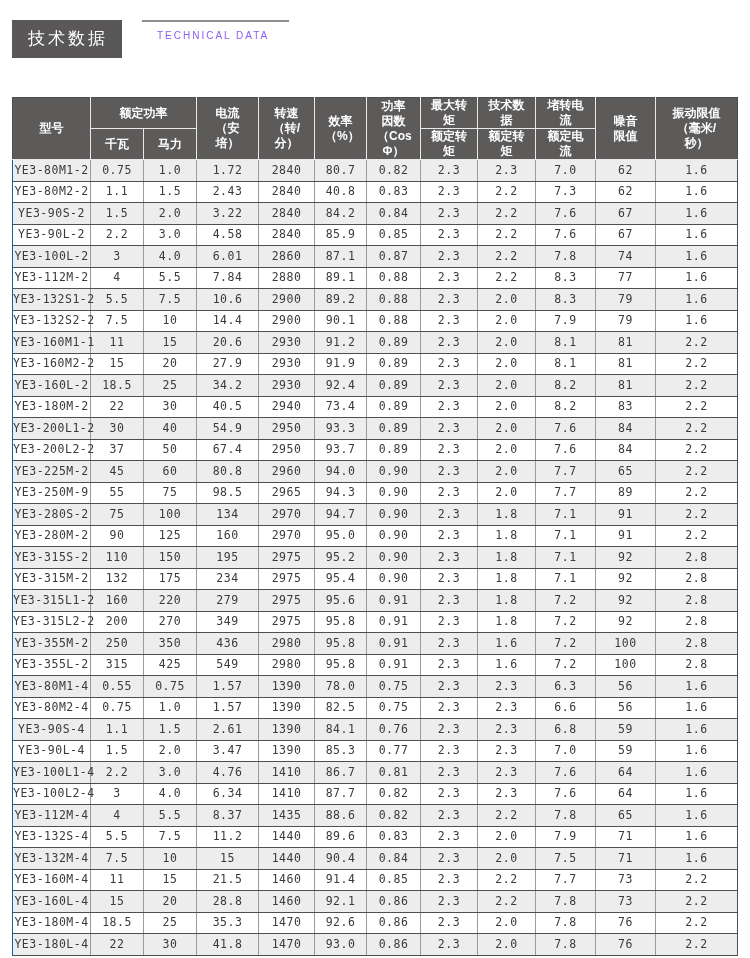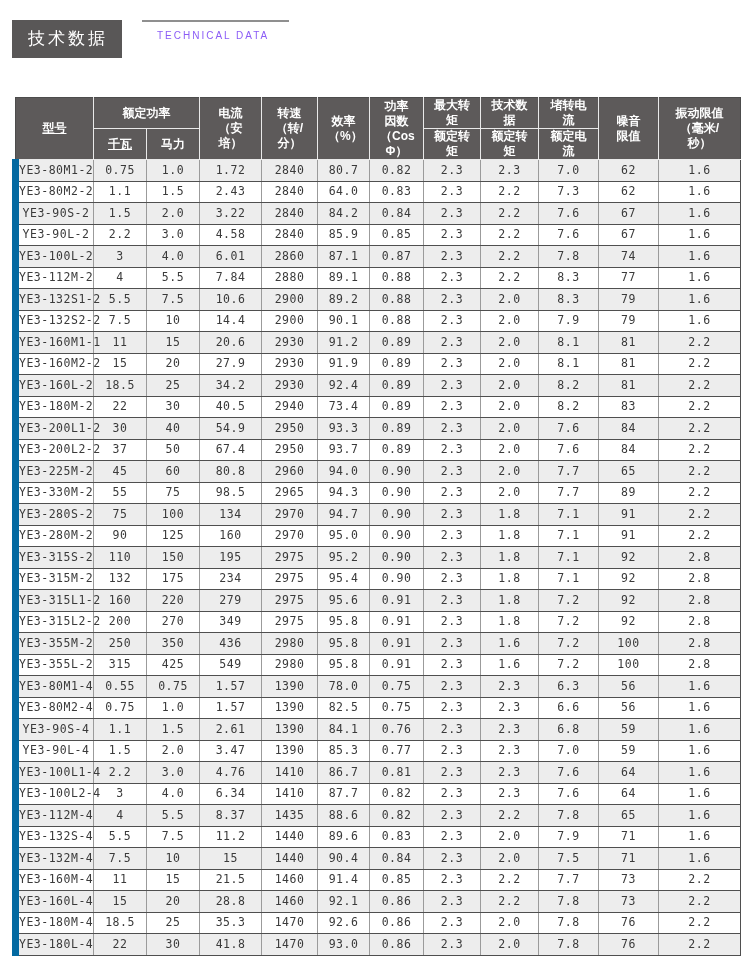--- a/index.html
+++ b/index.html
@@ -51,39 +51,39 @@
     font-size: 12px;
     font-weight: bold;
     text-align: center;
     vertical-align: middle;
     border: 1px solid #e9e9e9;
     height: 25px;
     padding: 0 10px;
     line-height: 1.25;
   }
   thead tr:first-child th { border-top: 1px solid #4c4c4c; }
-  thead th:first-child   { border-left: 1px solid #4c4c4c; text-decoration: underline; }
+  thead th:first-child   { border-left: 1px solid #4c4c4c; }
   thead th:last-child    { border-right: 1px solid #4c4c4c; margin-top: 42px; }
   tbody td {
     border-top: 1px solid #4f4f4f;
     border-bottom: 1px solid #4f4f4f;
     border-left: 1px solid #9b9b9b;
     border-right: 1px solid #9b9b9b;
     height: 20.5px;
     text-align: center;
     vertical-align: middle;
     color: #3a3a3a;
     font-size: 11.5px;
     font-family: "DejaVu Sans Mono", "Liberation Mono", monospace;
     letter-spacing: 0.5px;
     padding: 0;
     line-height: 1;
     white-space: nowrap;
   }
-  tbody td:first-child { border-left: 7px solid #0369a1; }
+  tbody td:first-child { border-left: 1px solid #0369a1; }
   tbody td:last-child  { border-right: 1px solid #4f4f4f; }
   tbody tr.odd td { background: #ededed; }
   tbody tr td { background: #ffffff; }
   tbody tr.odd td { background: #ededed; }
 </style>
 </head>
 <body>
 
 <div class="page">
 
@@ -161,21 +161,21 @@
           <td>7.0</td>
           <td>62</td>
           <td>1.6</td>
         </tr>
         <tr>
           <td>YE3-80M2-2</td>
           <td>1.1</td>
           <td>1.5</td>
           <td>2.43</td>
           <td>2840</td>
-          <td>64.0</td>
+          <td>40.8</td>
           <td>0.83</td>
           <td>2.3</td>
           <td>2.2</td>
           <td>7.3</td>
           <td>62</td>
           <td>1.6</td>
         </tr>
         <tr class="odd">
           <td>YE3-90S-2</td>
           <td>1.5</td>
@@ -352,21 +352,21 @@
           <td>2960</td>
           <td>94.0</td>
           <td>0.90</td>
           <td>2.3</td>
           <td>2.0</td>
           <td>7.7</td>
           <td>65</td>
           <td>2.2</td>
         </tr>
         <tr>
-          <td>YE3-330M-2</td>
+          <td>YE3-250M-9</td>
           <td>55</td>
           <td>75</td>
           <td>98.5</td>
           <td>2965</td>
           <td>94.3</td>
           <td>0.90</td>
           <td>2.3</td>
           <td>2.0</td>
           <td>7.7</td>
           <td>89</td>

